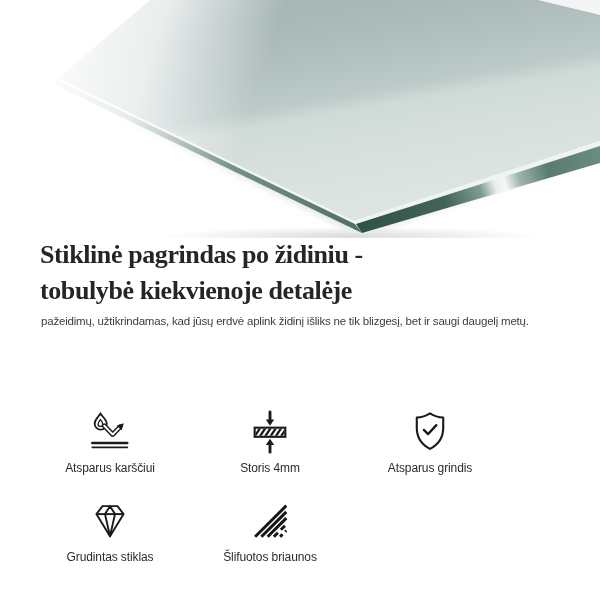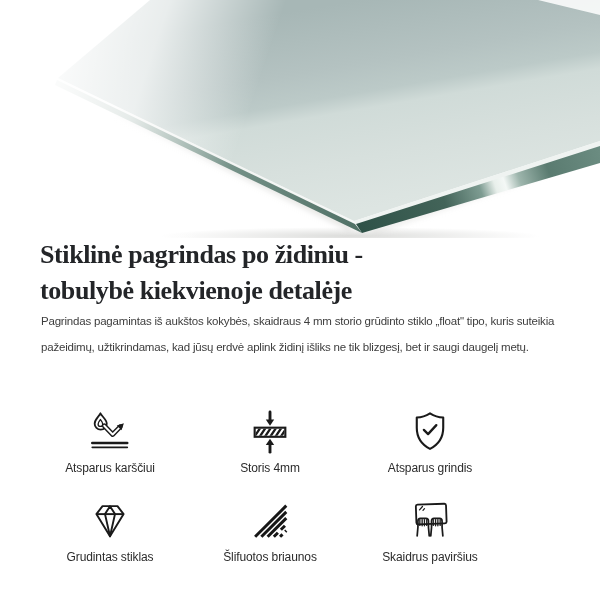--- a/index.html
+++ b/index.html
@@ -90,21 +90,20 @@
       <polygon points="538,0 600,0 600,15" fill="#ffffff" opacity="0.85"></polygon>
     </svg>
   </div>
 
   <h1 class="heading" style="margin:0;font-weight:700;">
     <div>Stiklinė pagrindas po židiniu -</div>
     <div>tobulybė kiekvienoje detalėje</div>
   </h1>
 
   <div class="para">
-    <div>Pagrindas pagamintas iš aukštos kokybės, skaidraus 4 mm storio grūdinto stiklo „float" tipo, kuris suteikia</div>
     <div>pažeidimų, užtikrindamas, kad jūsų erdvė aplink židinį išliks ne tik blizgesį, bet ir saugi daugelį metų.</div>
   </div>
 
   <div class="features">
 
     <div class="feature">
       <div class="icon-wrap">
         <svg width="46" height="46" viewBox="0 0 48 48">
           <g stroke="#1a1a1a" fill="none" stroke-linecap="round" stroke-linejoin="round">
             <path d="M14 4.5 C12 8.5 8 10.8 8 15.3 A6.3 6.3 0 0 0 20.6 15.3 C20.6 10.8 16 8.5 14 4.5 Z" stroke-width="1.9"></path>
@@ -174,32 +173,15 @@
             <path d="M15 40.5 L41 14.5"></path>
             <path d="M21.5 40.5 L41 21"></path>
             <path d="M28 40.5 L41 27.5" stroke-dasharray="6 4.4"></path>
             <path d="M34.5 40.5 L41 34" stroke-dasharray="3.6 4"></path>
           </g>
         </svg>
       </div>
       <span class="feature-label">Šlifuotos briaunos</span>
     </div>
 
-    <div class="feature">
-      <div class="icon-wrap">
-        <svg width="46" height="46" viewBox="0 0 48 48">
-          <g stroke="#1a1a1a" fill="none" stroke-linecap="round" stroke-linejoin="round">
-            <g transform="rotate(-2 25 16)">
-              <rect x="9.5" y="6.5" width="31.5" height="20.5" rx="1.8" stroke-width="1.9"></rect>
-              <path d="M13.2 12 L16.4 8.6 M16.8 12.6 L18.4 10.9" stroke-width="1.3"></path>
-            </g>
-            <path d="M10.6 39.5 L11.4 30.5 V24 Q11.4 21.2 14 21.2 H19.8 Q22.4 21.2 22.4 24 V30.5 L23.2 39.5" stroke-width="1.8"></path>
-            <path d="M13.4 22.5 V28.6 M15.8 22.5 V29 M18.2 22.5 V29 M20.6 22.5 V28.6" stroke-width="1.4"></path>
-            <path d="M37.4 39.5 L36.6 30.5 V24 Q36.6 21.2 34 21.2 H28.2 Q25.6 21.2 25.6 24 V30.5 L24.8 39.5" stroke-width="1.8"></path>
-            <path d="M34.6 22.5 V28.6 M32.2 22.5 V29 M29.8 22.5 V29 M27.4 22.5 V28.6" stroke-width="1.4"></path>
-          </g>
-        </svg>
-      </div>
-      <span class="feature-label">Skaidrus paviršius</span>
-    </div>
 
   </div>
 </div>
 
 </body></html>

